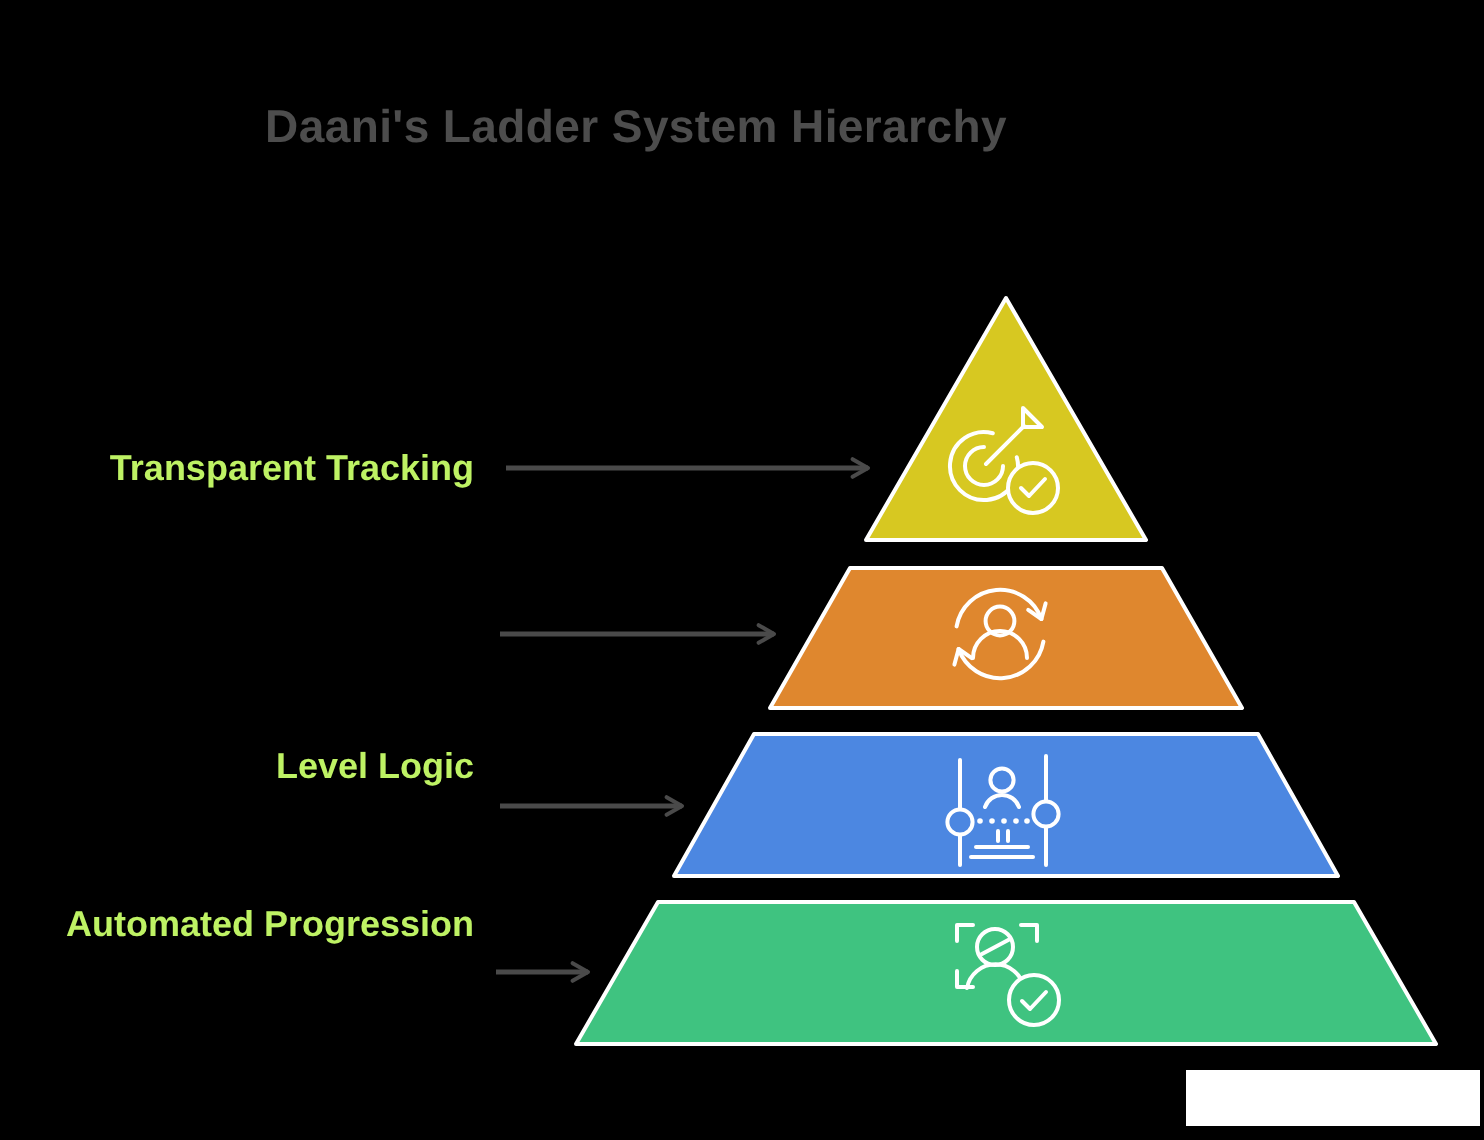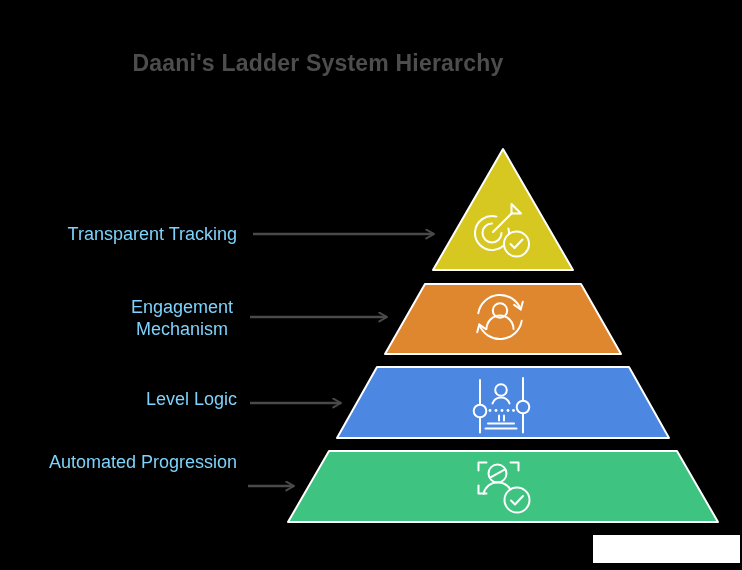--- a/index.html
+++ b/index.html
@@ -6,26 +6,26 @@
   .stage{
     position:relative;width:742px;height:570px;overflow:hidden;
     background:#000;font-family:"Liberation Sans",sans-serif;
   }
   .title{
     position:absolute;top:50px;left:0;width:626px;padding-left:10px;box-sizing:border-box;
     text-align:center;font-size:23px;font-weight:700;color:#4d4d4d;letter-spacing:.2px;
   }
   .diagram-svg{position:absolute;left:0;top:0;}
   .lbl{
-    position:absolute;right:505px;color:#7dd3fc;font-size:18px;font-weight:400;
+    position:absolute;right:505px;color:#bef264;font-size:18px;font-weight:700;
     white-space:nowrap;text-align:right;line-height:22px;
   }
   .lbl-1{top:223px;}
   .lbl-2{top:296px;right:498px;width:124px;white-space:normal;text-align:center;}
-  .lbl-3{top:388px;margin-left:24px;}
+  .lbl-3{top:372px;margin-left:24px;}
   .lbl-4{top:451px;}
   .watermark{
     position:absolute;left:593px;top:535px;width:147px;height:28px;background:#ffffff;
   }
 </style>
 </head>
 <body>
 
 <div class="stage">
 
@@ -92,18 +92,17 @@
       <path d="M 478.5 485.5 L 478.5 493.5 L 486.5 493.5"></path>
       <circle cx="497.5" cy="473.5" r="9"></circle>
       <path d="M 490.5 477.3 L 504.6 469.7"></path>
       <path d="M 483.5 494 A 14.5 14.5 0 0 1 512 494"></path>
       <circle cx="517" cy="500" r="12.5" fill="#3fc380"></circle>
       <path d="M 511 500.5 L 515 504.5 L 523 496"></path>
     </g>
   </svg>
 
   <div class="lbl lbl-1">Transparent Tracking</div>
-  <div class="lbl lbl-2">Engagement Mechanism</div>
   <div class="lbl lbl-3">Level Logic</div>
   <div class="lbl lbl-4">Automated Progression</div>
 
   <div class="watermark"></div>
 </div>
 
 </body></html>

